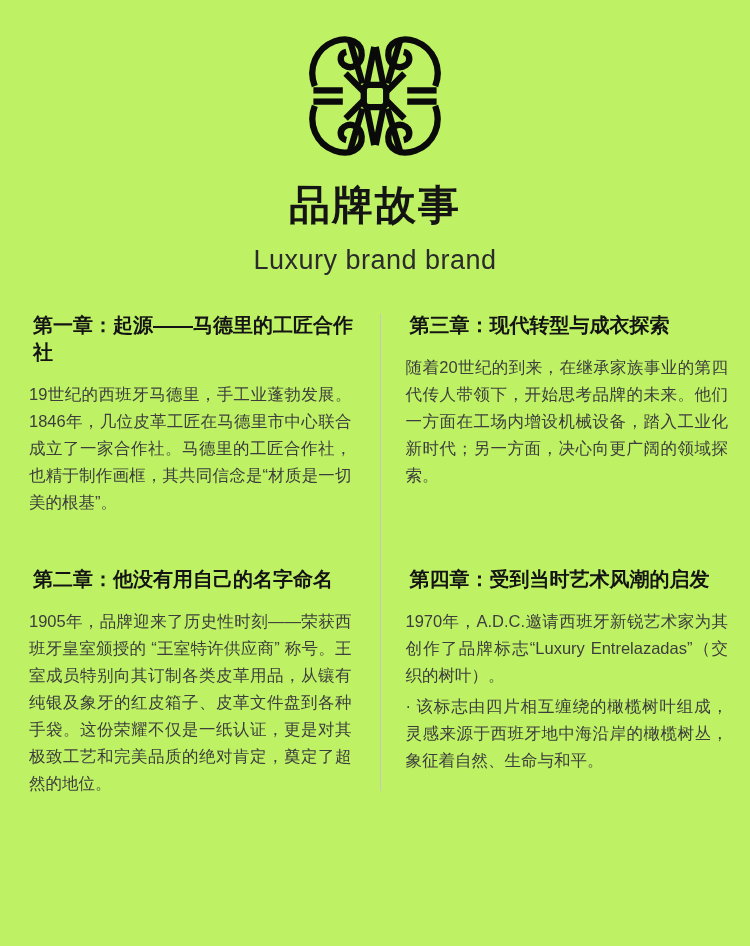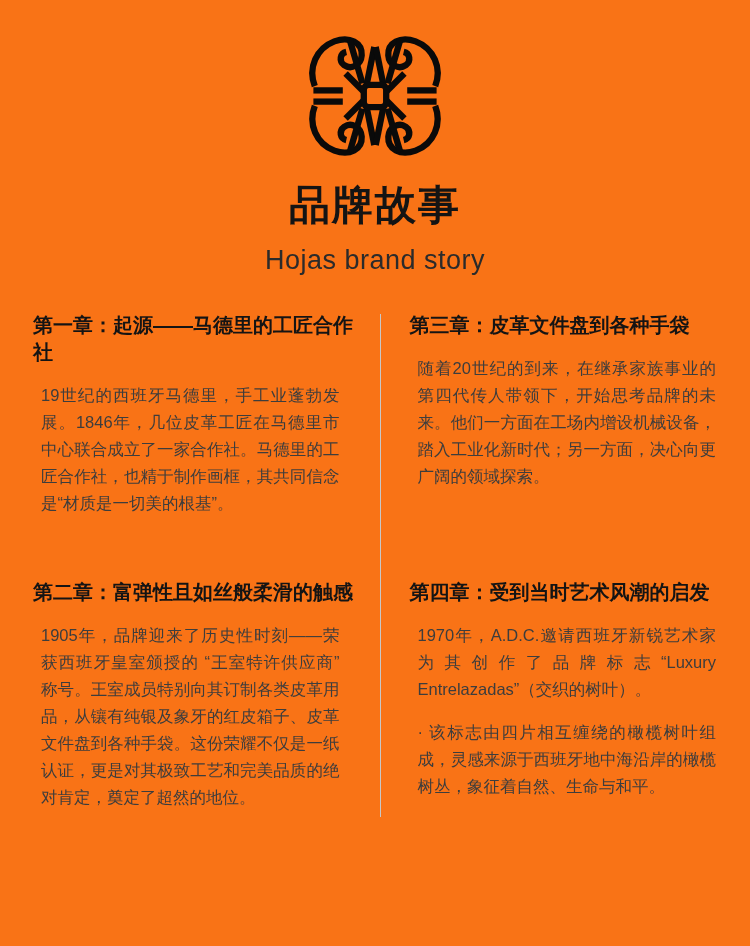--- a/index.html
+++ b/index.html
@@ -6,21 +6,21 @@
   html, body {
     width: 750px;
     background: #ffffff;
     font-family: "Liberation Sans", "DejaVu Sans", sans-serif;
   }
   body {
     height: 946px;
     overflow: hidden;
     color: #3d3d3d;
   }
-  .page { width: 750px; height: 946px; background: #f97316; }
+  .page { width: 750px; height: 946px; background: #bef264; }
 
   
   .header { text-align: center; padding-top: 26px; }
   .logo-wrap { display: flex; justify-content: center; }
   .logo-wrap svg { display: block; }
   .page-title {
     margin-top: 16px;
     font-size: 41px;
     font-weight: 700;
     letter-spacing: 2px;
@@ -59,21 +59,21 @@
     font-size: 20px;
     font-weight: 700;
     color: #141414;
     line-height: 1.35;
     margin: 0 0 15px 8px;
   }
   .chapter p {
     font-size: 16.5px;
     line-height: 27px;
     color: #3d3d3d;
-    margin: 16px;
+    margin: 4px;
     text-align: justify;
     text-justify: inter-ideograph;
   }
 </style>
 </head>
 <body>
 
 <div class="page">
 
   <div class="header">
@@ -91,39 +91,39 @@
             </g>
             <use href="#q" transform="scale(-1,1) translate(-200,0)"></use>
             <use href="#q" transform="scale(1,-1) translate(0,-200)"></use>
             <use href="#q" transform="scale(-1,-1) translate(-200,-200)"></use>
             <rect x="84" y="84" width="32" height="32" rx="7"></rect>
           </g>
         </svg>
       </span>
     </div>
     <h1 class="page-title">品牌故事</h1>
-    <div class="page-subtitle">Hojas brand story</div>
+    <div class="page-subtitle">Luxury brand brand</div>
   </div>
 
   <div class="content">
     <div class="divider"></div>
     <div class="grid">
 
       <section class="chapter">
         <h2>第一章：起源——马德里的工匠合作社</h2>
         <p>19世纪的西班牙马德里，手工业蓬勃发展。1846年，几位皮革工匠在马德里市中心联合成立了一家合作社。马德里的工匠合作社，也精于制作画框，其共同信念是“材质是一切美的根基”。</p>
       </section>
 
       <section class="chapter">
-        <h2>第三章：皮革文件盘到各种手袋</h2>
+        <h2>第三章：现代转型与成衣探索</h2>
         <p>随着20世纪的到来，在继承家族事业的第四代传人带领下，开始思考品牌的未来。他们一方面在工场内增设机械设备，踏入工业化新时代；另一方面，决心向更广阔的领域探索。</p>
       </section>
 
       <section class="chapter">
-        <h2>第二章：富弹性且如丝般柔滑的触感</h2>
+        <h2>第二章：他没有用自己的名字命名</h2>
         <p>1905年，品牌迎来了历史性时刻——荣获西班牙皇室颁授的 “王室特许供应商” 称号。王室成员特别向其订制各类皮革用品，从镶有纯银及象牙的红皮箱子、皮革文件盘到各种手袋。这份荣耀不仅是一纸认证，更是对其极致工艺和完美品质的绝对肯定，奠定了超然的地位。</p>
       </section>
 
       <section class="chapter">
         <h2>第四章：受到当时艺术风潮的启发</h2>
         <p>1970年，A.D.C.邀请西班牙新锐艺术家为其创作了品牌标志“Luxury Entrelazadas”（交织的树叶）。</p>
         <p>· 该标志由四片相互缠绕的橄榄树叶组成，灵感来源于西班牙地中海沿岸的橄榄树丛，象征着自然、生命与和平。</p>
 
       </section>
 

